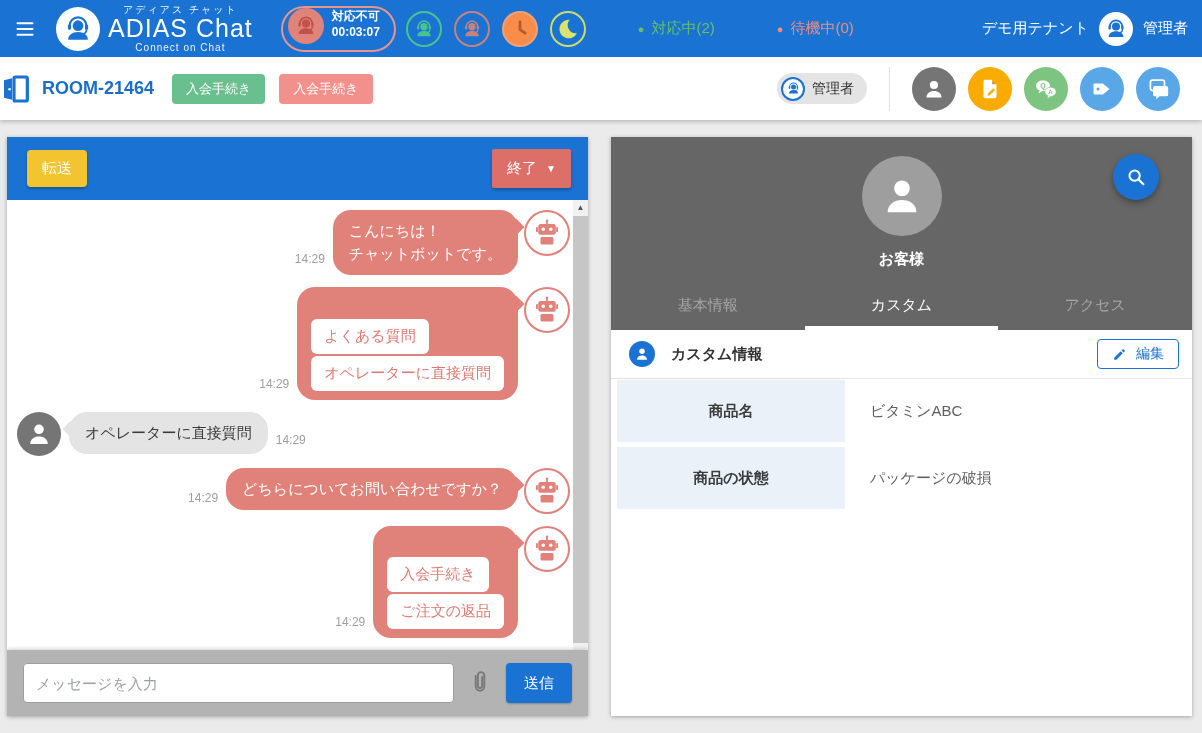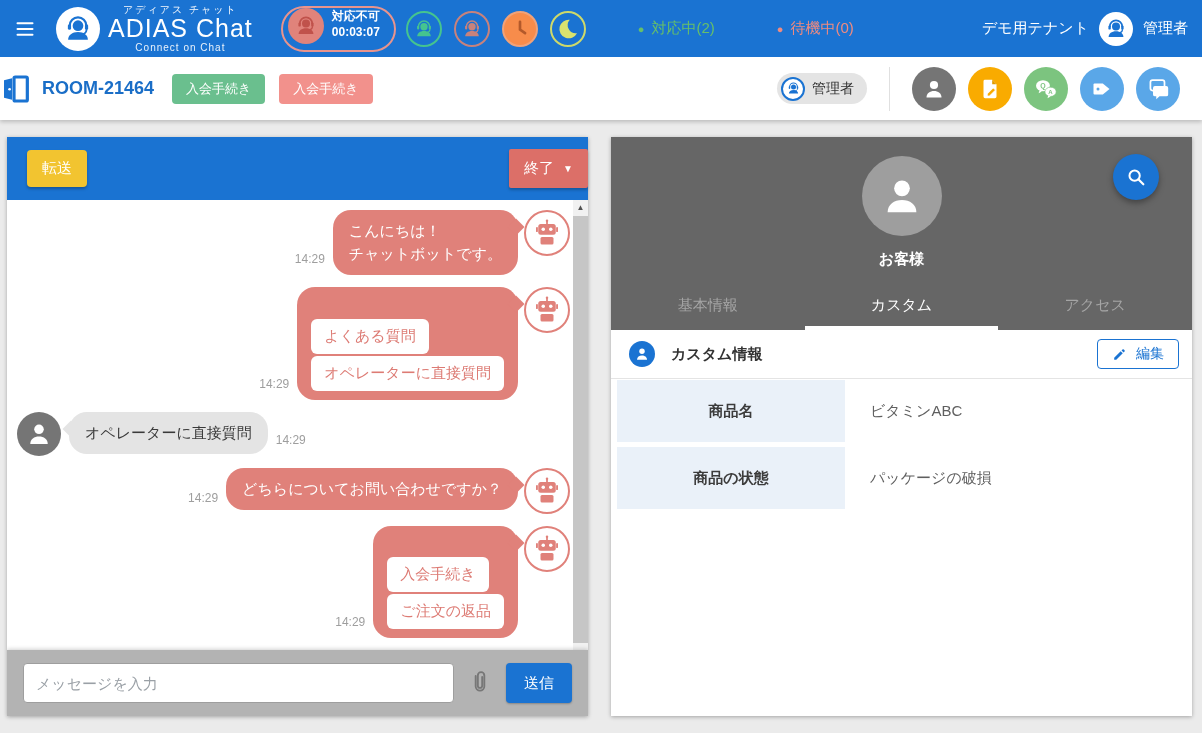--- a/index.html
+++ b/index.html
@@ -63,21 +63,21 @@
   .ac-gray{ background:#757575;}
   .ac-amber{ background:#f9ab00;}
   .ac-green{ background:#7cc47f;}
   .ac-blue{ background:#5aa7e8;}
 
   
   .chat-panel{
     position:absolute; left:7px; top:137px; width:581px; height:579px; background:#fff;
     box-shadow:0 1px 4px rgba(0,0,0,.3);
   }
-  .chat-header{ height:63px; background:#1a73d2; display:flex; align-items:center; justify-content:space-between; padding:0 0 0 20px;}
+  .chat-header{ height:63px; background:#1a73d2; display:flex; align-items:center; justify-content:space-between; padding:0 17px 0 20px;}
   .btn-transfer{ background:#f2c430; color:#fff; font-size:15px; border:none; border-radius:4px; padding:9px 15px; box-shadow:0 2px 3px rgba(0,0,0,.25); cursor:pointer;}
   .btn-end{ background:#dc6f68; color:#fff; font-size:15px; border:none; border-radius:2px; padding:10px 15px; box-shadow:0 2px 3px rgba(0,0,0,.25); display:flex; align-items:center; gap:9px; cursor:pointer;}
   .btn-end .caret{ font-size:10px;}
   .msg-area{ position:absolute; top:63px; left:0; right:0; bottom:0; overflow:hidden; background:#fff;}
   .msg-list{ padding:10px 18px 0 10px;}
   .row{ display:flex; align-items:flex-start; margin-bottom:12px;}
   .row.right{ justify-content:flex-end;}
   .time{ font-size:12px; color:#9e9e9e; align-self:flex-end; margin:0 8px 9px 8px; white-space:nowrap;}
   .bubble{ position:relative; border-radius:18px; padding:10px 16px; font-size:15px; line-height:1.5; white-space:pre-line;}
   .bubble::after{ content:""; position:absolute; width:12px; height:12px; background:inherit; transform:rotate(45deg); top:11px;}

